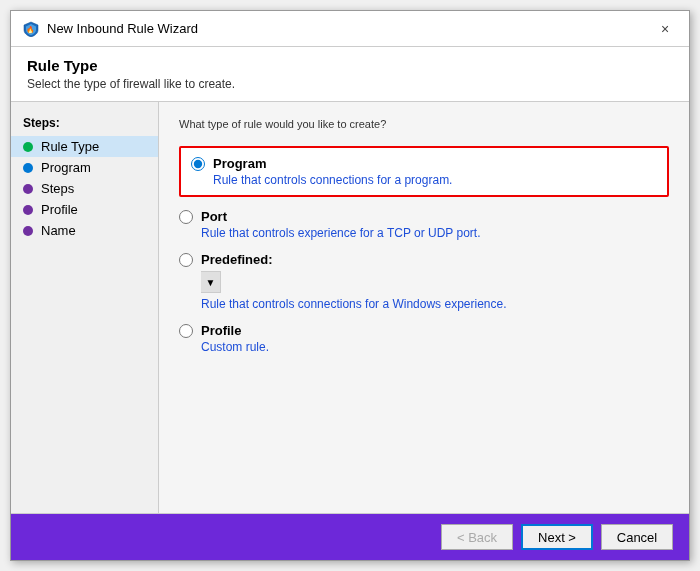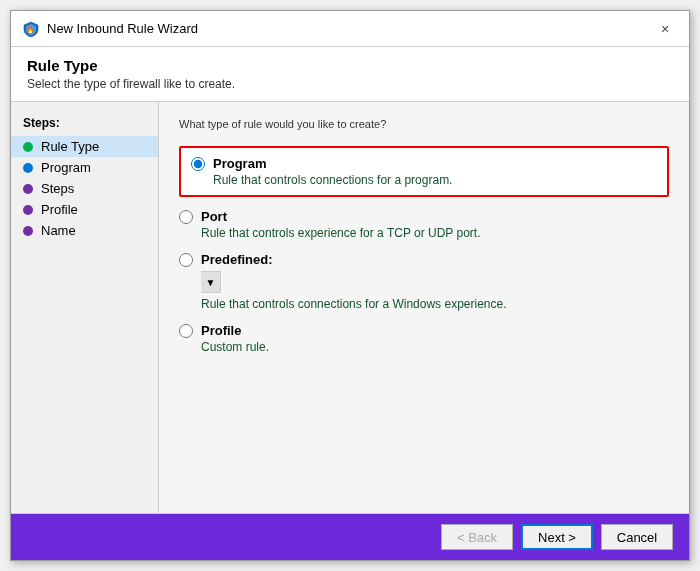--- a/index.html
+++ b/index.html
@@ -146,21 +146,21 @@
       accent-color: #0078d4;
     }
     .radio-label {
       font-size: 13px;
       font-weight: 600;
       color: #000;
       cursor: pointer;
     }
     .radio-desc {
       font-size: 12px;
-      color: #14532d;
+      color: #1d4ed8;
       margin-left: 22px;
       margin-top: 2px;
     }
     .program-option-box {
       border: 2px solid #e00;
       padding: 8px 10px;
       background: #fff;
       border-radius: 2px;
     }
     .predefined-row {

